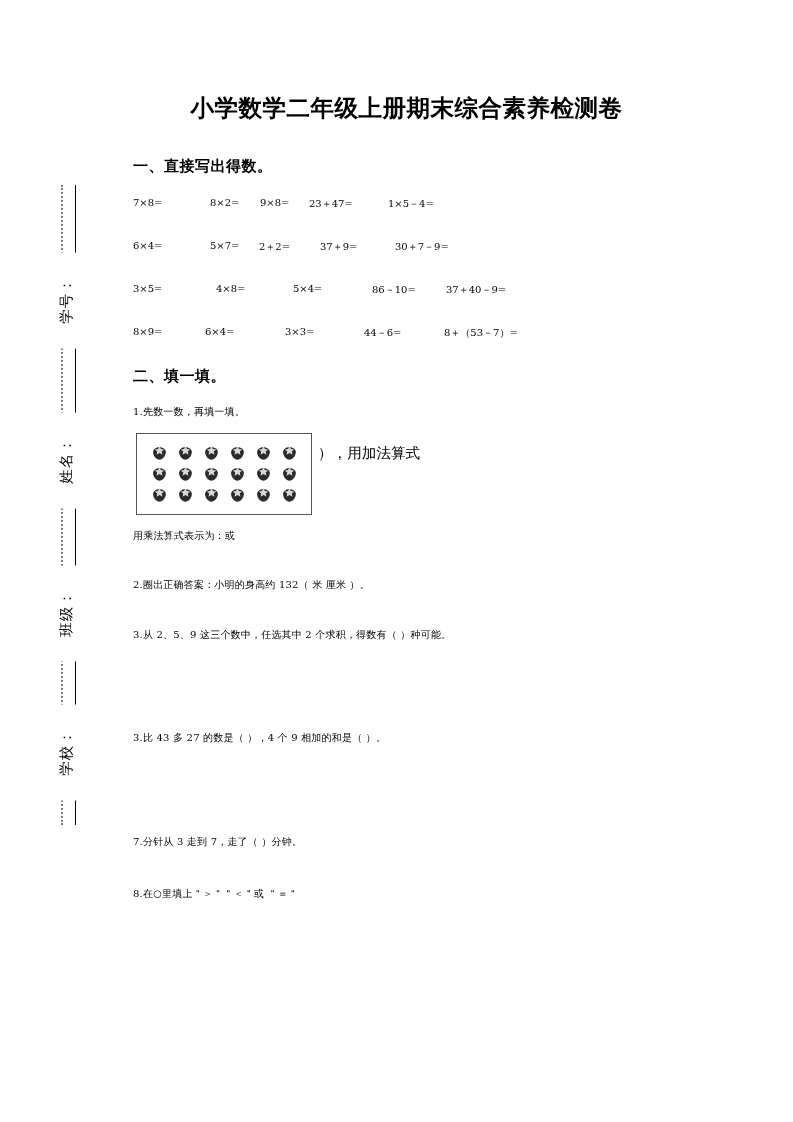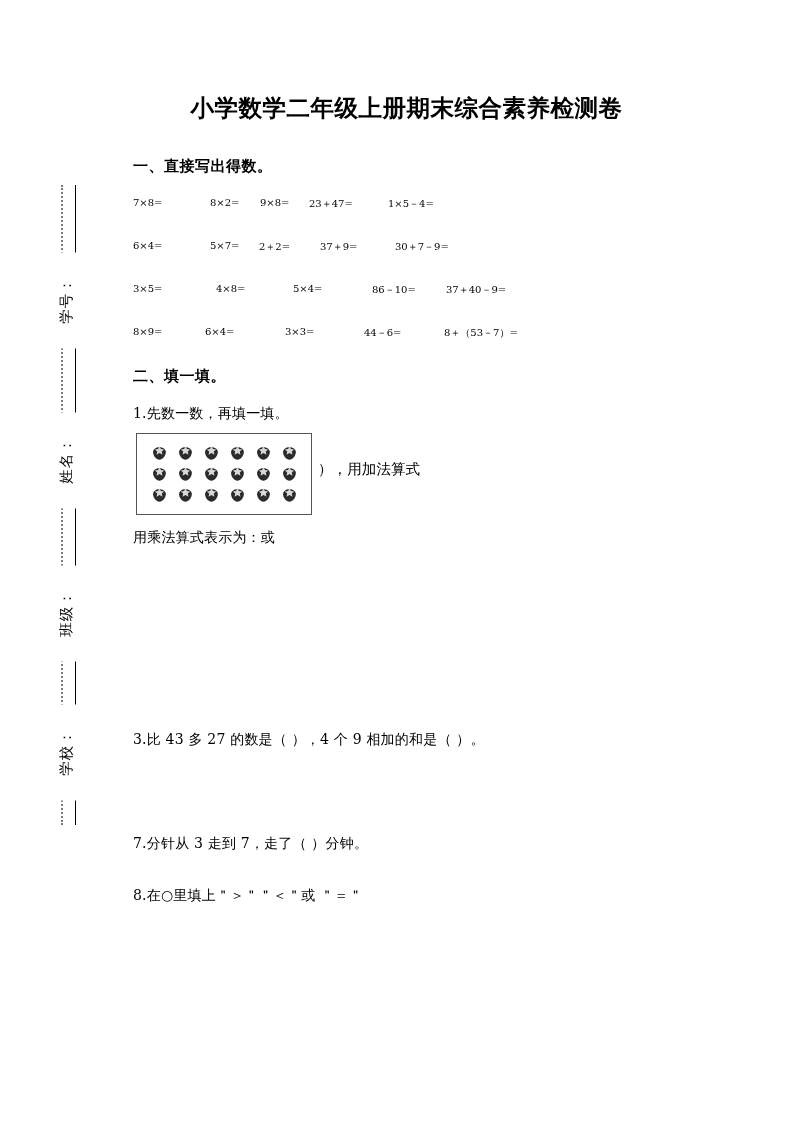--- a/index.html
+++ b/index.html
@@ -85,21 +85,21 @@
     position: absolute;
     left: 133px;
     font-size: 15px;
     font-weight: bold;
     letter-spacing: 0.5px;
   }
 
   .qline {
     position: absolute;
     left: 133px;
-    font-size: 14px;
+    font-size: 10px;
     white-space: nowrap;
     letter-spacing: 0.2px;
   }
   .qline.indent { left: 140px; }
 
   
   .arith-row {
     position: absolute;
     left: 133px;
     width: 620px;
@@ -135,21 +135,20 @@
     align-items: center;
   }
   .fruit-icon { display: block; width: 19px; height: 19px; }
 
   .pic-side-text {
     position: absolute;
     left: 318px;
     top: 444px;
     font-size: 14.6px;
     white-space: nowrap;
-    margin-top: 16px;
   }
 </style>
 </head>
 <body>
 
 <div class="page">
 
   <div class="margin-strip">
     <div class="margin-dotline"></div>
     <div class="margin-solidline"></div>
@@ -276,17 +275,19 @@
           <path d="M3.2 8.5c0-3 3-5.2 6.6-5.2 3.7 0 6.9 2.1 6.9 5.1 0 3.6-3.4 8.2-6.8 8.2S3.2 12.2 3.2 8.5z" fill="#2b2b2b"></path>
           <path d="M10 2.2l1.5 3.1 3.4.4-2.5 2.3.7 3.3-3.1-1.7-3.1 1.7.7-3.3-2.5-2.3 3.4-.4z" fill="#d8d8d8"></path>
         </svg>
     </div>
   </div>
 
   <div class="pic-side-text">），用加法算式</div>
 
   <div class="qline" style="top:529px">用乘法算式表示为：或</div>
 
+  <div class="qline" style="top:578px">2.圈出正确答案：小明的身高约 132（   米  厘米   ）。</div>
+  <div class="qline" style="top:628px">3.从 2、5、9 这三个数中，任选其中 2 个求积，得数有（   ）种可能。</div>
   <div class="qline" style="top:731px">3.比 43 多 27 的数是（   ），4 个 9 相加的和是（ ）。</div>
   <div class="qline" style="top:835px">7.分针从 3 走到 7，走了（   ）分钟。</div>
   <div class="qline" style="top:887px">8.在○里填上＂＞＂＂＜＂或 ＂＝＂</div>
 
 </div>
 
 </body></html>

